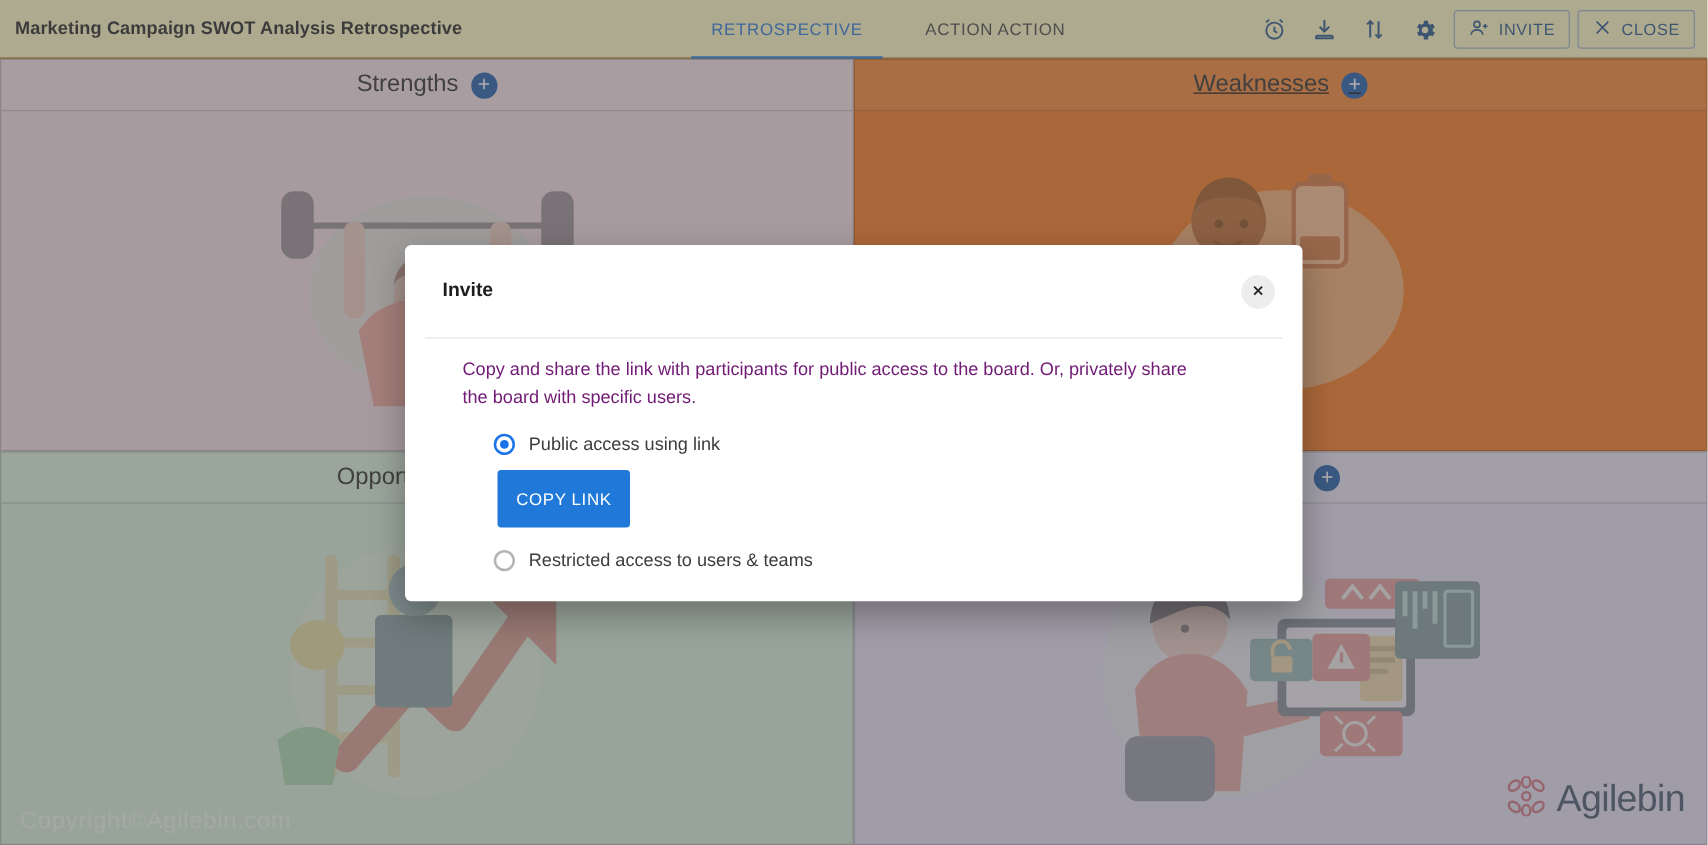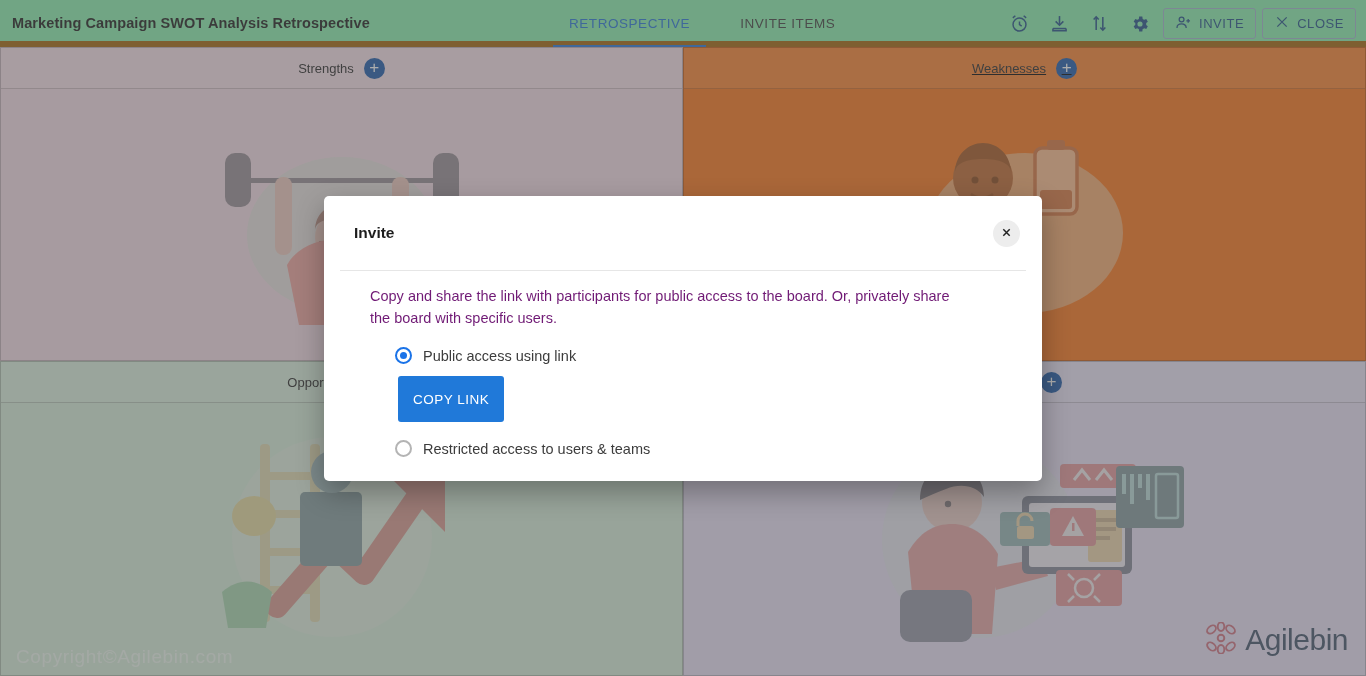--- a/index.html
+++ b/index.html
@@ -18,22 +18,22 @@
     height: 676px;
     overflow: hidden;
   }
 
   
   .topbar {
     position: absolute;
     top: 0; left: 0;
     width: 1366px;
     height: 47px;
-    background: #86efac;
-    border-bottom: 6px solid #a16207;
+    background: #fef9c3;
+    border-bottom: 1px solid #a16207;
     display: flex;
     align-items: center;
     z-index: 5;
   }
   .board-title {
     position: absolute;
     left: 12px;
     top: 15px;
     font-size: 14.5px;
     font-weight: bold;
@@ -133,21 +133,21 @@
     position: relative;
     height: 41px;
     display: flex;
     align-items: center;
     justify-content: center;
     gap: 10px;
     border-bottom: 1px solid rgba(0,0,0,0.18);
     background: rgba(255,255,255,0.10);
   }
   .quad-title {
-    font-size: 13px;
+    font-size: 19px;
     color: #242424;
     font-weight: normal;
   }
   .add-btn {
     width: 21px; height: 21px;
     border-radius: 50%;
     background: #1857a8;
     color: #ffffff;
     display: flex; align-items: center; justify-content: center;
     font-size: 17px;
@@ -333,21 +333,21 @@
 </head>
 <body>
 
 <div id="app">
 
   <div class="topbar">
     <div class="board-title">Marketing Campaign SWOT Analysis Retrospective</div>
 
     <div class="tabs">
       <button class="tab active">RETROSPECTIVE</button>
-      <button class="tab">INVITE ITEMS</button>
+      <button class="tab">ACTION ACTION</button>
     </div>
 
     <div class="toolbar">
       <button class="icon-btn">
         <span>
           <svg width="21" height="21" viewBox="0 0 24 24" fill="none" stroke="currentColor" stroke-width="1.7">
             <circle cx="12" cy="13.2" r="7.4"></circle>
             <path d="M12 9.6v3.8l2.5 1.7"></path>
             <path d="M4.4 5.6 7.2 3.1"></path>
             <path d="M19.6 5.6 16.8 3.1"></path>

